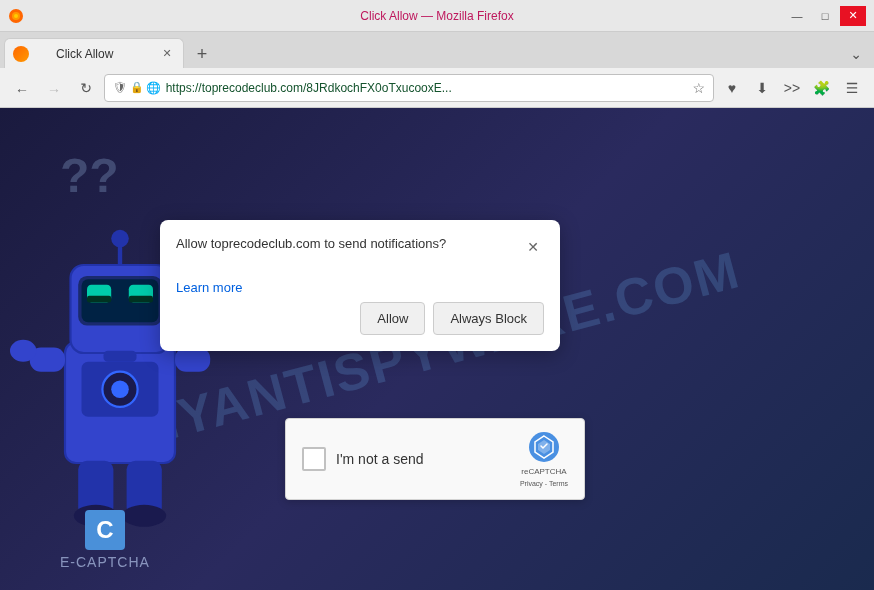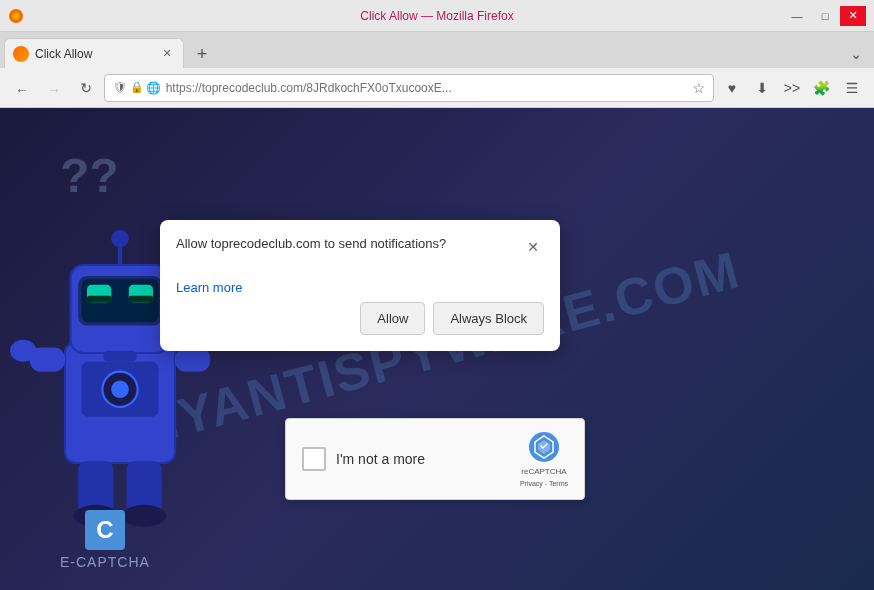--- a/index.html
+++ b/index.html
@@ -103,20 +103,21 @@
       background: linear-gradient(135deg, #ff6600, #ff9900);
       flex-shrink: 0;
     }
     .tab-label {
       font-size: 12px;
       color: #333;
       flex: 1;
       overflow: hidden;
       text-overflow: ellipsis;
       white-space: nowrap;
+      margin-left: 21px;
     }
     .tab-close {
       width: 16px;
       height: 16px;
       border-radius: 50%;
       border: none;
       background: transparent;
       cursor: pointer;
       display: flex;
       align-items: center;
@@ -189,21 +190,21 @@
     }
     .url-icons {
       display: flex;
       align-items: center;
       gap: 3px;
       color: #666;
       font-size: 11px;
     }
     .url-text {
       font-size: 12px;
-      color: #737373;
+      color: #14532d;
       flex: 1;
       overflow: hidden;
       text-overflow: ellipsis;
       white-space: nowrap;
     }
     .url-star {
       color: #666;
       font-size: 14px;
       cursor: pointer;
     }
@@ -537,21 +538,21 @@
       <a class="learn-more-link">Learn more</a>
       <div class="popup-buttons">
         <button class="popup-btn popup-btn-allow">Allow</button>
         <button class="popup-btn popup-btn-block">Always Block</button>
       </div>
     </div>
 
     <div class="recaptcha-widget">
       <div class="recaptcha-left">
         <div class="recaptcha-checkbox"></div>
-        <span class="recaptcha-label">I'm not a more</span>
+        <span class="recaptcha-label">I'm not a send</span>
       </div>
       <div class="recaptcha-right">
 
         <svg class="recaptcha-logo" viewBox="0 0 64 64" xmlns="http://www.w3.org/2000/svg">
           <circle cx="32" cy="32" r="30" fill="#4a90e2"></circle>
           <path d="M32 10 L50 22 L50 42 L32 54 L14 42 L14 22 Z" fill="none" stroke="white" stroke-width="3"></path>
           <path d="M32 18 L44 26 L44 38 L32 46 L20 38 L20 26 Z" fill="white" opacity="0.3"></path>
           <path d="M26 30 L30 34 L38 26" stroke="white" stroke-width="3" fill="none" stroke-linecap="round"></path>
         </svg>
         <span class="recaptcha-badge-text">reCAPTCHA</span>

